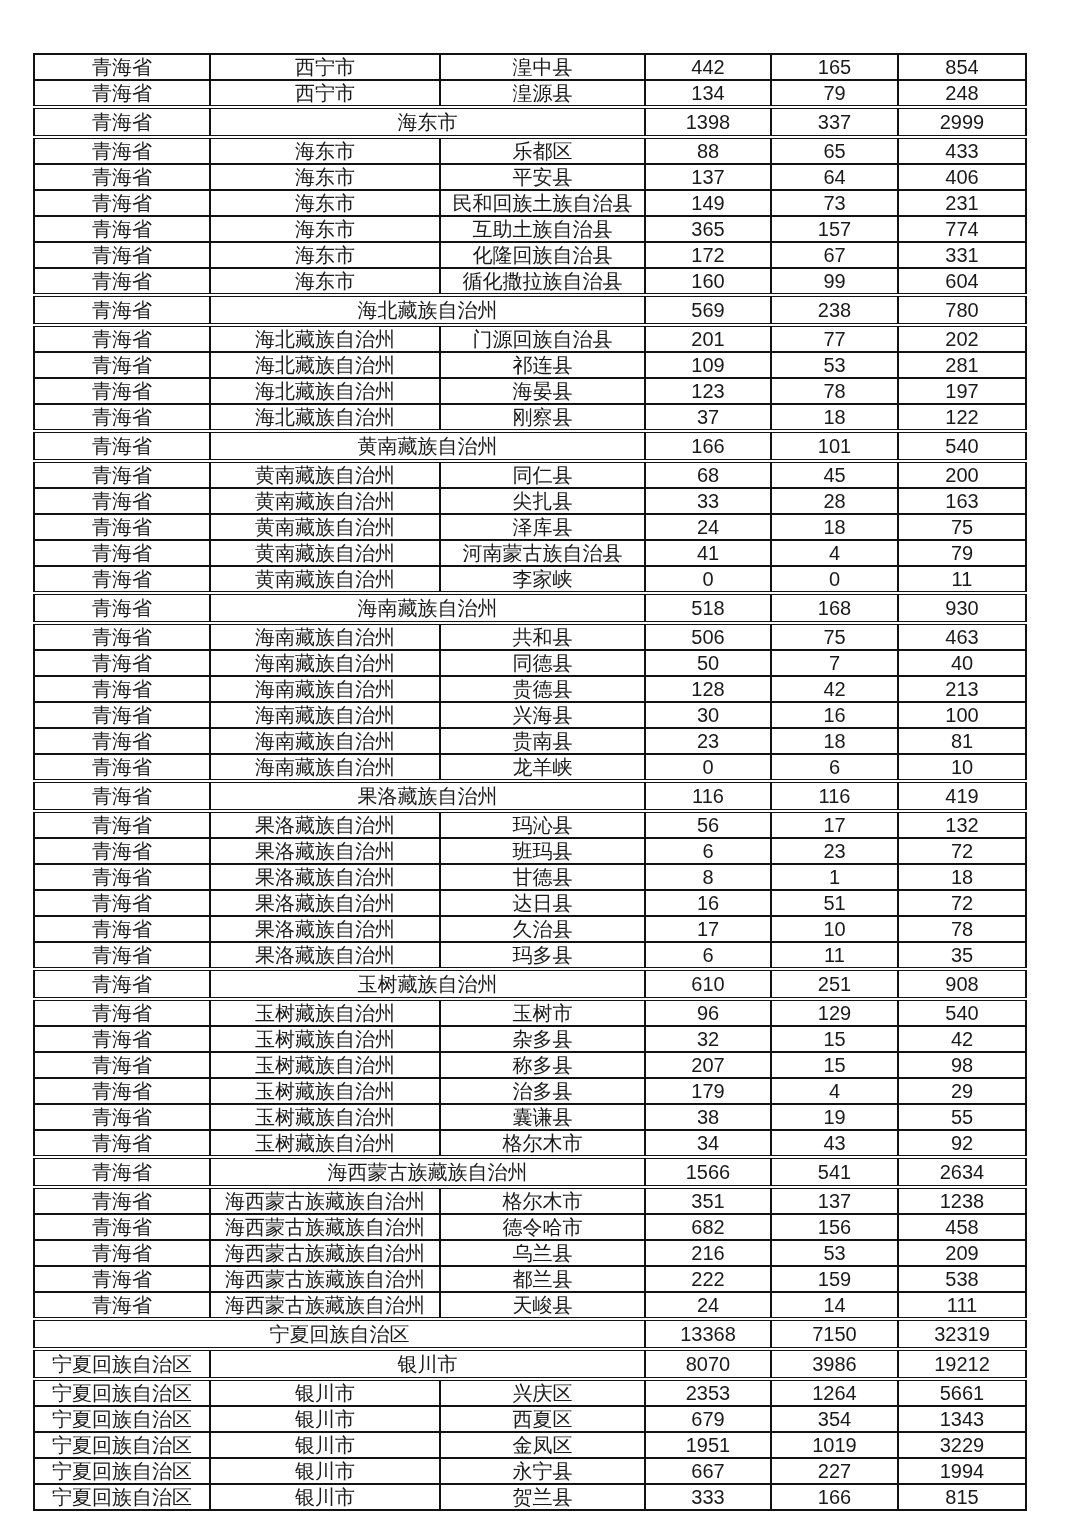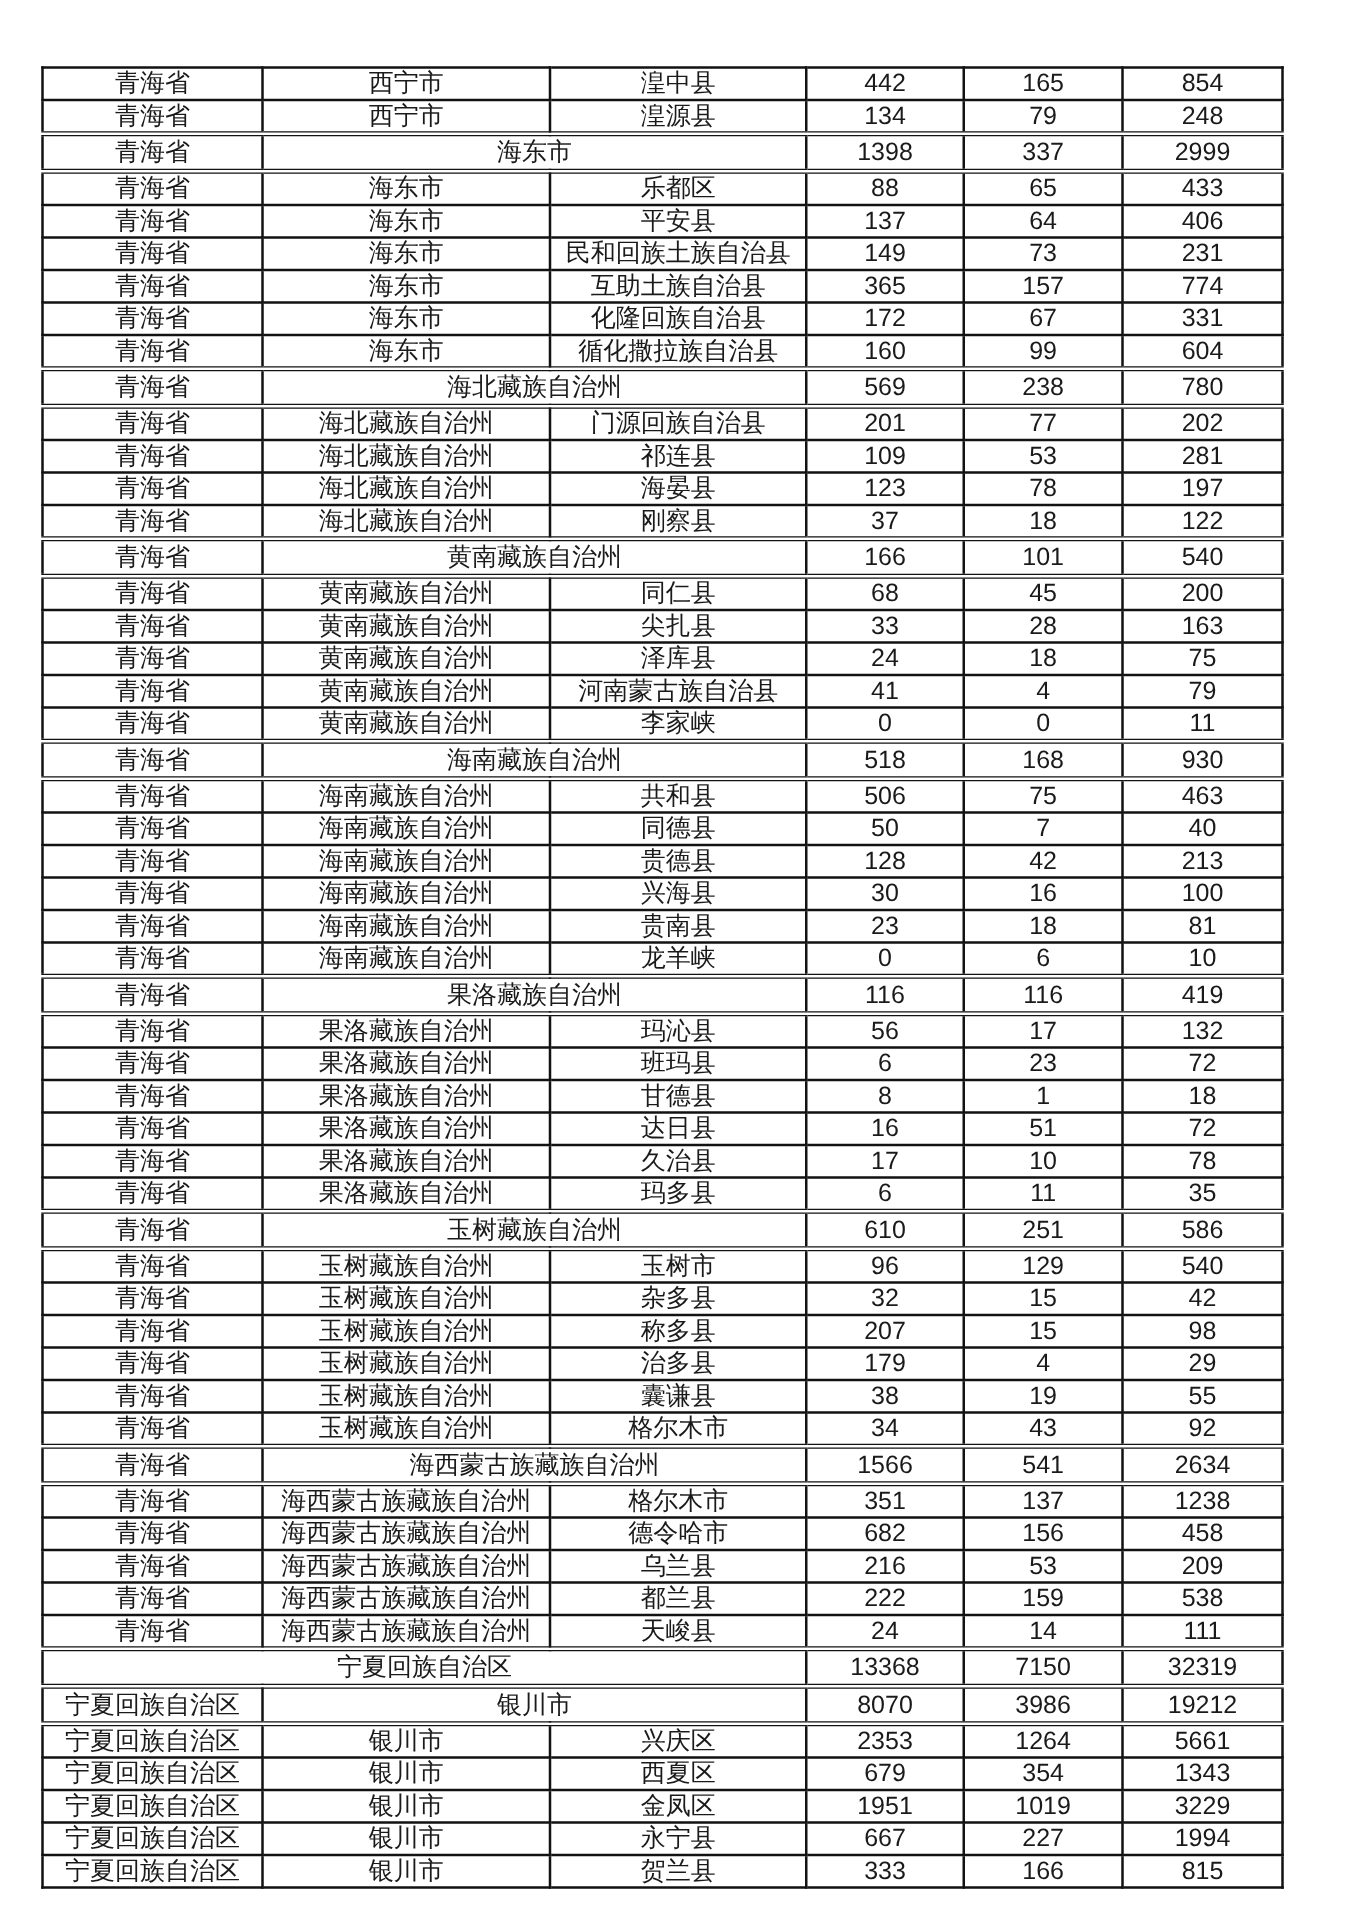--- a/index.html
+++ b/index.html
@@ -320,21 +320,21 @@
           <td>玛多县</td>
           <td>6</td>
           <td>11</td>
           <td>35</td>
         </tr>
         <tr class="group">
           <td>青海省</td>
           <td colspan="2">玉树藏族自治州</td>
           <td>610</td>
           <td>251</td>
-          <td>586</td>
+          <td>908</td>
         </tr>
         <tr>
           <td>青海省</td>
           <td>玉树藏族自治州</td>
           <td>玉树市</td>
           <td>96</td>
           <td>129</td>
           <td>540</td>
         </tr>
         <tr>

